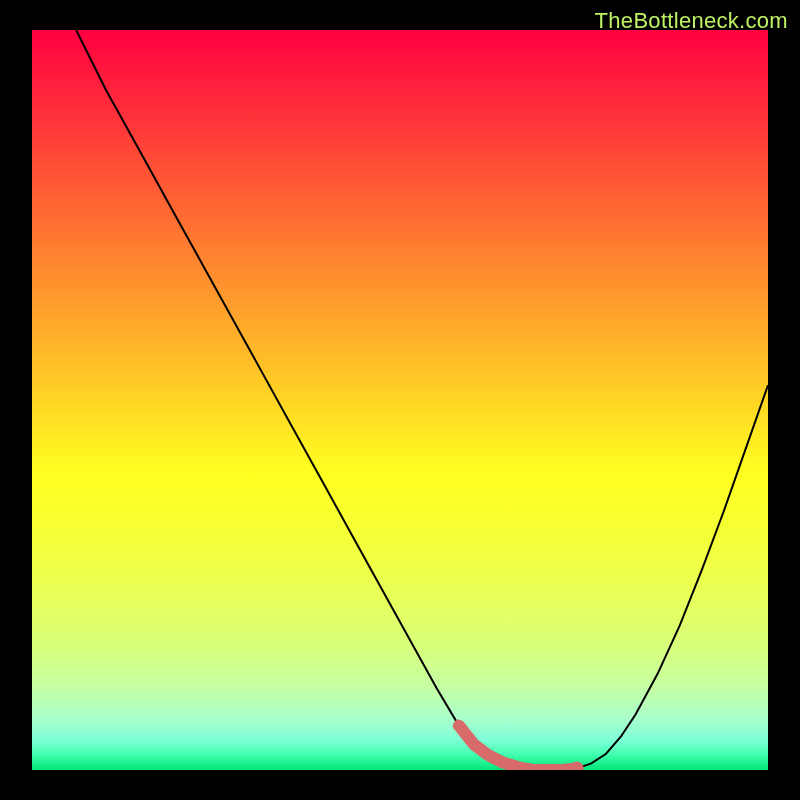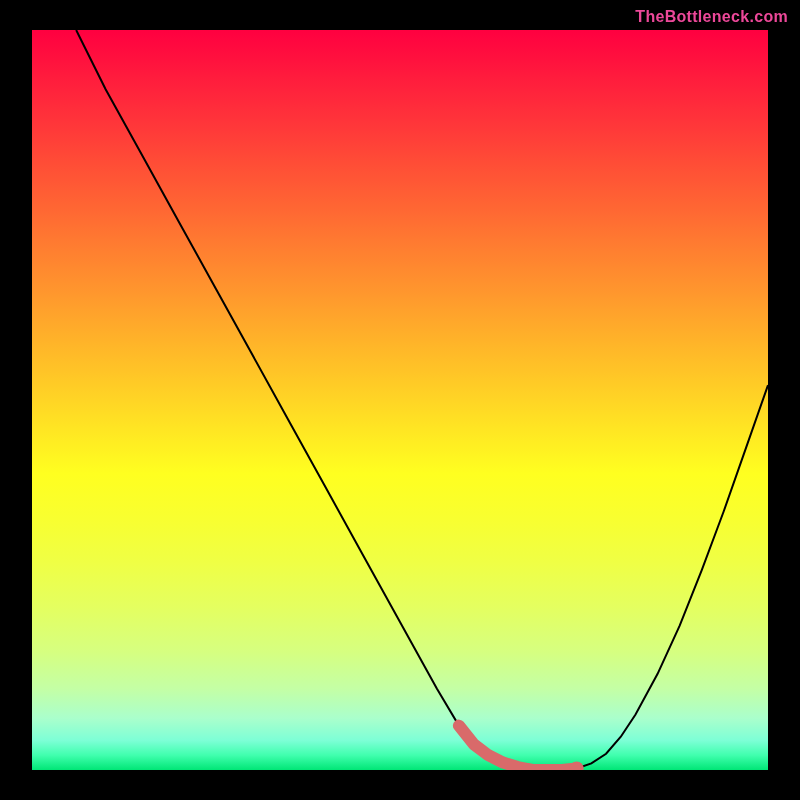--- a/index.html
+++ b/index.html
@@ -27,25 +27,24 @@
       #d6ff80 84%,
       #c4ffa5 89%,
       #aaffcc 93%,
       #7dffd6 96%,
       #40ffae 98%,
       #00e676 100%);
   }
   .watermark {
     position: absolute;
     top: 8px; right: 12px;
-    color: #ec4899;
+    color: #bef264;
     font-family: Arial, Helvetica, sans-serif;
-    font-size: 16px;
+    font-size: 22px;
     letter-spacing: 0.3px;
-    font-weight: bold;
   }
   svg.curves { position: absolute; left: 0; top: 0; width: 100%; height: 100%; }
 </style>
 </head>
 <body>
 
 <div class="frame">
   <div class="plot-area">
     <svg class="curves" viewBox="0 0 736 740" preserveAspectRatio="none">
       <g id="curve-main">

